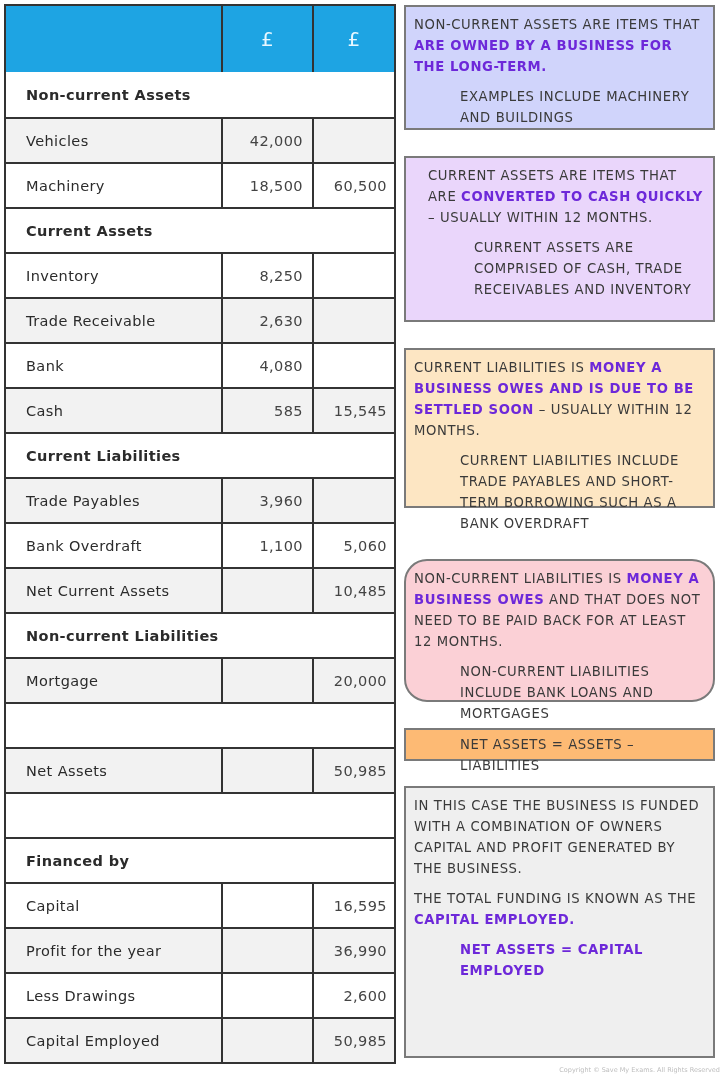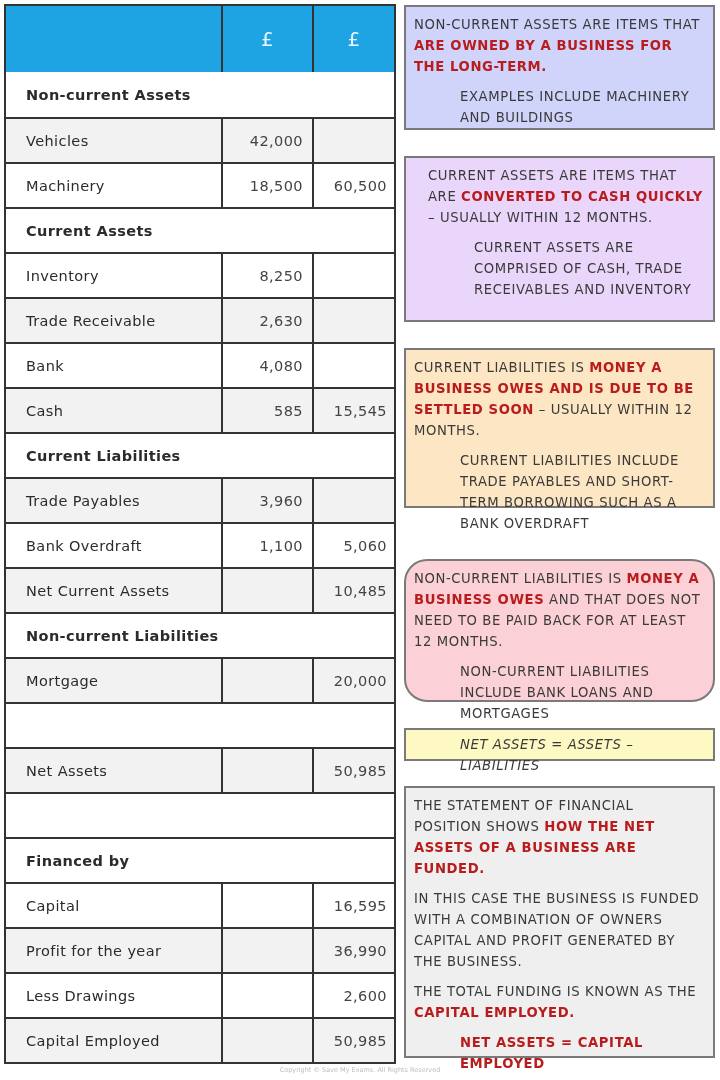--- a/index.html
+++ b/index.html
@@ -26,28 +26,28 @@
   .row.header .c0 { border-right: 2px solid #333; }
   .indent { padding-left: 20px; }
 
   
   .note { position: absolute; left: 404px; width: 311px; box-sizing: border-box;
           border: 2px solid #7a7a7a; padding: 7px 8px 6px 8px;
           font-size: 13.2px; line-height: 21px; color: #3a3a3a; letter-spacing: 0.6px;
           text-transform: uppercase; }
   .note p { margin: 0 0 9px 0; }
   .note p:last-child { margin-bottom: 0; margin-left: 46px; }
-  .note b { color: #b91c1c; }
+  .note b { color: #6d28d9; }
   .n-blue   { top: 5px;   height: 125px; background: #d0d4fb; }
   .n-purple { top: 156px; height: 166px; background: #ead6fb; padding-left: 22px; }
   .n-orange { top: 348px; height: 160px; background: #fde6c3; }
   .n-red    { top: 559px; height: 143px; background: #fbd0d6; border-radius: 23px; }
-  .n-green  { top: 728px; height: 33px;  background: #fef9c3; padding-top: 4px; font-style: italic; }
+  .n-green  { top: 728px; height: 33px;  background: #fdba74; padding-top: 4px; }
   .n-grey   { top: 786px; height: 272px; background: #efefef; }
-  .copyright { position: absolute; top: 1066px; left: 0; width: 720px; text-align: center;
+  .copyright { position: absolute; top: 1066px; left: 0; width: 720px; text-align: right;
                font-size: 6.5px; color: #bdbdbd; }
 </style>
 </head>
 <body>
 
 <div class="table">
   <div class="row header">
     <div class="cell c0"></div>
     <div class="cell c1">£</div>
     <div class="cell c2">£</div>
@@ -170,19 +170,18 @@
 <div class="note n-red">
   <p><span>Non-current liabilities is </span><b>money a business owes</b><span> and that does not need to be paid back for at least 12 months.</span></p>
   <p>Non-current liabilities include bank loans and mortgages</p>
 </div>
 
 <div class="note n-green">
   <p>Net assets = assets – liabilities</p>
 </div>
 
 <div class="note n-grey">
-  <p><span>The statement of financial position shows </span><b>how the net assets of a business are funded.</b></p>
   <p>In this case the business is funded with a combination of owners capital and profit generated by the business.</p>
   <p><span>The total funding is known as the </span><b>capital employed.</b></p>
   <p><b>Net assets = capital employed</b></p>
 </div>
 
 <div class="copyright">Copyright © Save My Exams. All Rights Reserved</div>
 
 </body></html>

